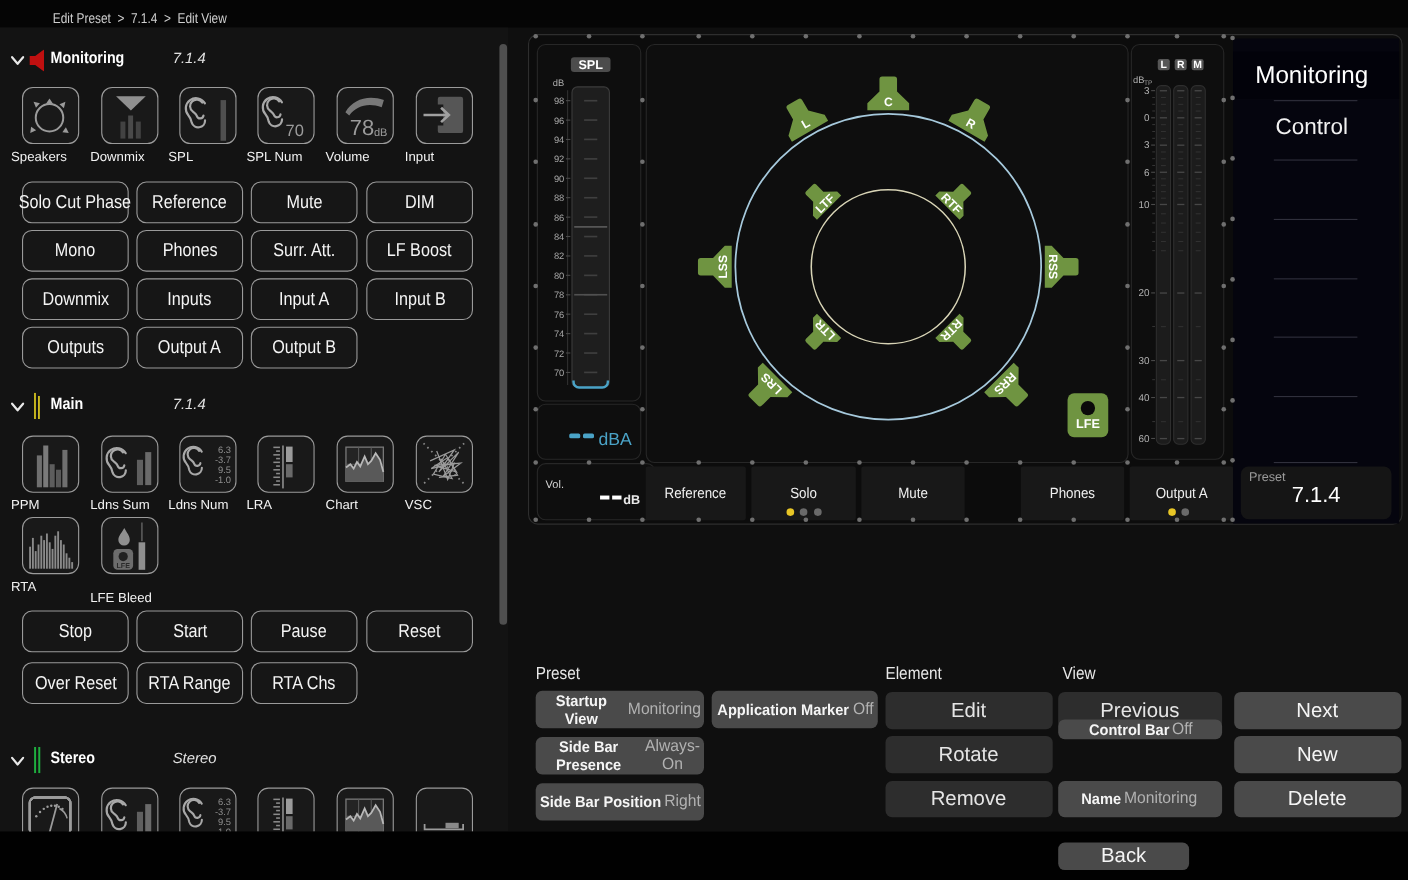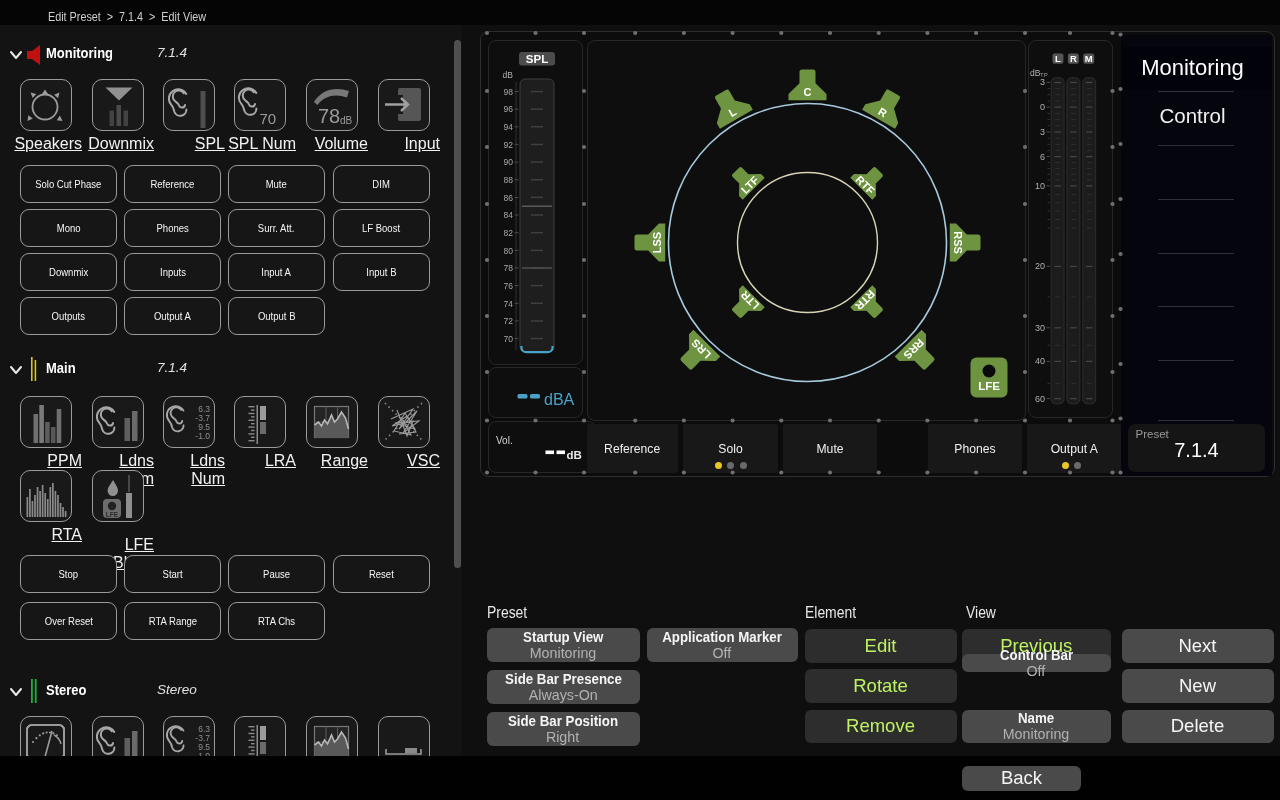--- a/index.html
+++ b/index.html
@@ -5,31 +5,31 @@
 html,body{width:1280px;height:800px;background:#0f0f0f;font-family:"Liberation Sans",sans-serif;overflow:hidden;}
 .abs{position:absolute;}
 #topbar{position:absolute;left:0;top:0;width:1280px;height:25px;background:#050505;}
 #crumb{position:absolute;left:48px;top:9px;font-size:13px;color:#cfcfcf;transform:scaleX(.83);transform-origin:left top;white-space:nowrap;}
 #leftpanel{position:absolute;left:0;top:25px;width:462px;height:731px;background:#131313;overflow:hidden;}
 #bottomstrip{position:absolute;left:0;top:756px;width:1280px;height:44px;background:#010101;}
 .sechdr{position:absolute;height:22px;}
 .sectitle{position:absolute;left:46px;top:0;font-size:15px;font-weight:bold;color:#fff;transform:scaleX(.865);transform-origin:left top;white-space:nowrap;}
 .secval{position:absolute;left:157px;top:1px;font-size:13.5px;font-style:italic;color:#e2e2e2;}
 .ibtn{position:absolute;width:52px;height:52px;background:#191919;border:1.4px solid #9b9b9b;border-radius:10px;}
-.ilabel{position:absolute;width:72px;text-align:right;font-size:16px;color:#f2f2f2;text-decoration:underline;}
-.tbtn{position:absolute;width:97px;height:38px;background:#161616;border:1.4px solid #9a9a9a;border-radius:9px;color:#f5f5f5;font-size:11px;display:flex;align-items:center;justify-content:center;white-space:nowrap;}
+.ilabel{position:absolute;width:72px;text-align:left;font-size:12px;color:#f2f2f2;}
+.tbtn{position:absolute;width:97px;height:38px;background:#161616;border:1.4px solid #9a9a9a;border-radius:9px;color:#f5f5f5;font-size:17px;display:flex;align-items:center;justify-content:center;white-space:nowrap;}
 .tbtn>span{display:inline-block;transform:scaleX(.865);}
 #scrollthumb{position:absolute;left:454px;top:40px;width:7px;height:528px;background:#4f4f4f;border-radius:4px;}
 #view{position:absolute;left:480px;top:31px;width:795px;height:446px;background:#0c0c0c;border:1px solid #2e2e2e;border-radius:9px;}
 .panel{position:absolute;background:#0e0e0e;border:1px solid #272727;border-radius:8px;}
 .cbtn{position:absolute;background:#181818;border-radius:2px;color:#f0f0f0;font-size:13.5px;display:flex;align-items:center;justify-content:center;}
 .cbtn>span{display:inline-block;transform:scaleX(.9);}
 #sidebar{position:absolute;background:#05050e;}
-.gbtn{position:absolute;border-radius:6px;background:#4a4a4a;color:#f5f5f5;display:flex;flex-direction:column;align-items:center;justify-content:center;text-align:center;}
-.gbtn.dis{background:#2d2d2d;color:#bef264;}
+.gbtn{position:absolute;border-radius:6px;background:#4a4a4a;color:#f5f5f5;display:flex;flex-direction:row;align-items:center;justify-content:center;text-align:center;}
+.gbtn.dis{background:#2d2d2d;color:#e5e5e5;}
 .gbtn .t1{font-size:14px;font-weight:bold;line-height:16px;transform:scaleX(.95);}
 .gbtn .t2{font-size:15px;color:#b2b2b2;line-height:16px;transform:scaleX(.95);}
 .gbtn.single{font-size:18.5px;}
 .colhdr{position:absolute;font-size:16px;color:#e8e8e8;transform:scaleX(.87);transform-origin:left top;}
 </style></head><body>
 
 <div id="topbar"></div>
 <div id="crumb">Edit Preset&nbsp; &gt; &nbsp;7.1.4&nbsp; &gt; &nbsp;Edit View</div>
 <div id="leftpanel">
 <div class="sechdr" style="left:0;top:19px;width:460px">
@@ -187,21 +187,21 @@
         <rect x="25" y="9" width="6" height="14" fill="#9b9b9b"></rect>
         <rect x="25" y="25" width="6" height="12" fill="#6a6a6a"></rect>
       </svg></div>
     <div class="ilabel" style="left:224px;top:427px;width:72px">LRA</div>
 <div class="ibtn" style="left:306px;top:371px"><svg width="49" height="49" viewBox="0 0 49 49">
         <rect x="7.5" y="9.5" width="34" height="31" fill="#242424" stroke="#777" stroke-width="1.2"></rect>
         <path d="M7.5 25 h34 M19 9.5 v31 M30.5 9.5 v31" stroke="#5a5a5a" stroke-width="1"></path>
         <path d="M7.5 28 l4 -3 l3 4 l3 -6 l3 4 l4 -9 l3 7 l3 -3 l4 -7 l4 6 l3 11 v9 h-34 z" fill="#595959"></path>
         <path d="M7.5 28 l4 -3 l3 4 l3 -6 l3 4 l4 -9 l3 7 l3 -3 l4 -7 l4 6 l3 11" stroke="#b8b8b8" stroke-width="1.6" fill="none"></path>
       </svg></div>
-    <div class="ilabel" style="left:296px;top:427px;width:72px">Range</div>
+    <div class="ilabel" style="left:296px;top:427px;width:72px">Chart</div>
 <div class="ibtn" style="left:378px;top:371px"><svg width="49" height="49" viewBox="0 0 49 49">
         <path d="M6 6 L43 43 M43 6 L6 43" stroke="#8a8a8a" stroke-width="1.6" stroke-dasharray="1.5 3.5" fill="none"></path>
         <path d="M12 22 L34 12 L20 32 L38 14 L24 36 L40 24 L16 26 L36 32 L26 16 L15 34 L32 38 L22 20" stroke="#9b9b9b" stroke-width="1.1" fill="none"></path>
         <path d="M18 13 L28 39 L34 24 L13 29 L28 19 L37 35 L20 37" stroke="#9b9b9b" stroke-width="1.1" fill="none"></path>
       </svg></div>
     <div class="ilabel" style="left:368px;top:427px;width:72px">VSC</div>
 <div class="ibtn" style="left:20px;top:445px"><svg width="49" height="49" viewBox="0 0 49 49">
         <rect x="5.5" y="26" width="1.7" height="20" fill="#8a8a8a"></rect>
         <rect x="8.05" y="18" width="1.7" height="28" fill="#8a8a8a"></rect>
         <rect x="10.6" y="30" width="1.7" height="16" fill="#8a8a8a"></rect>

